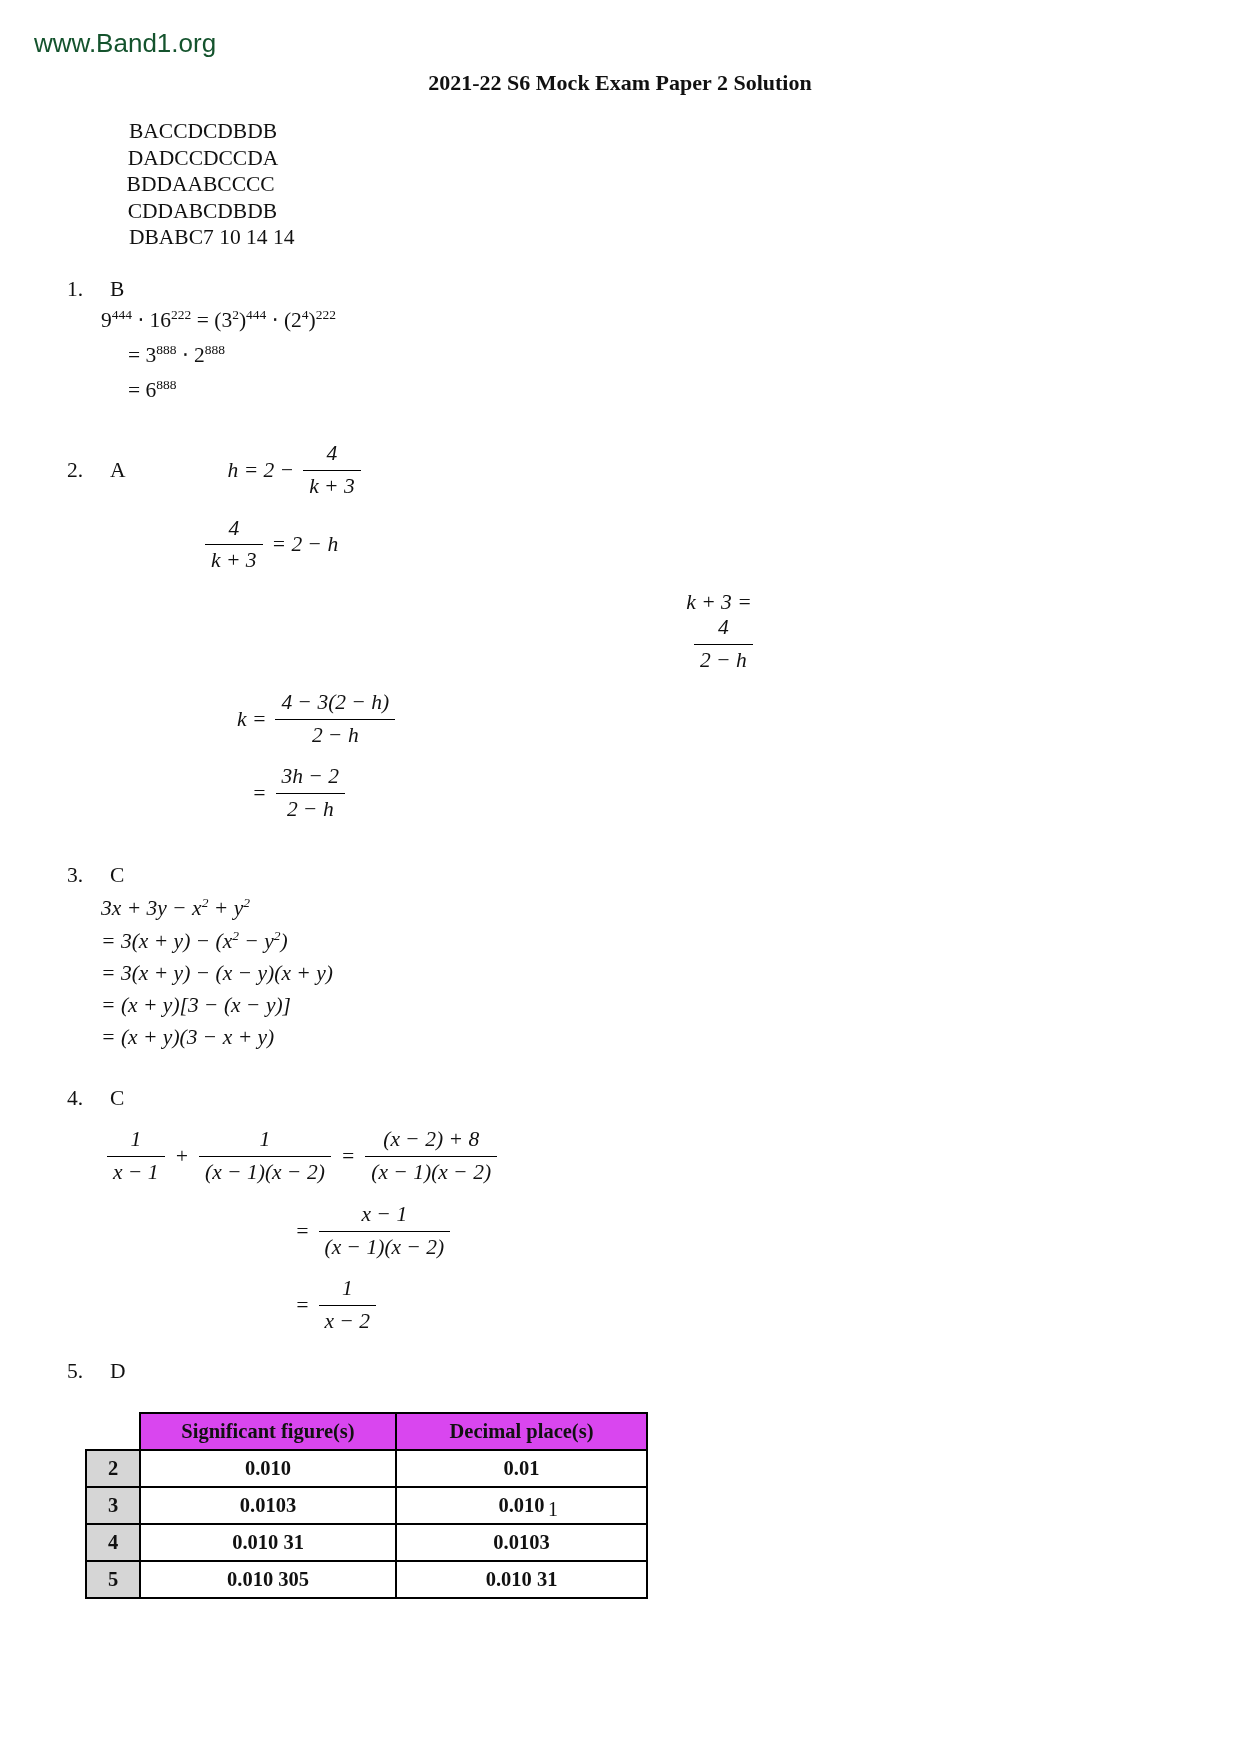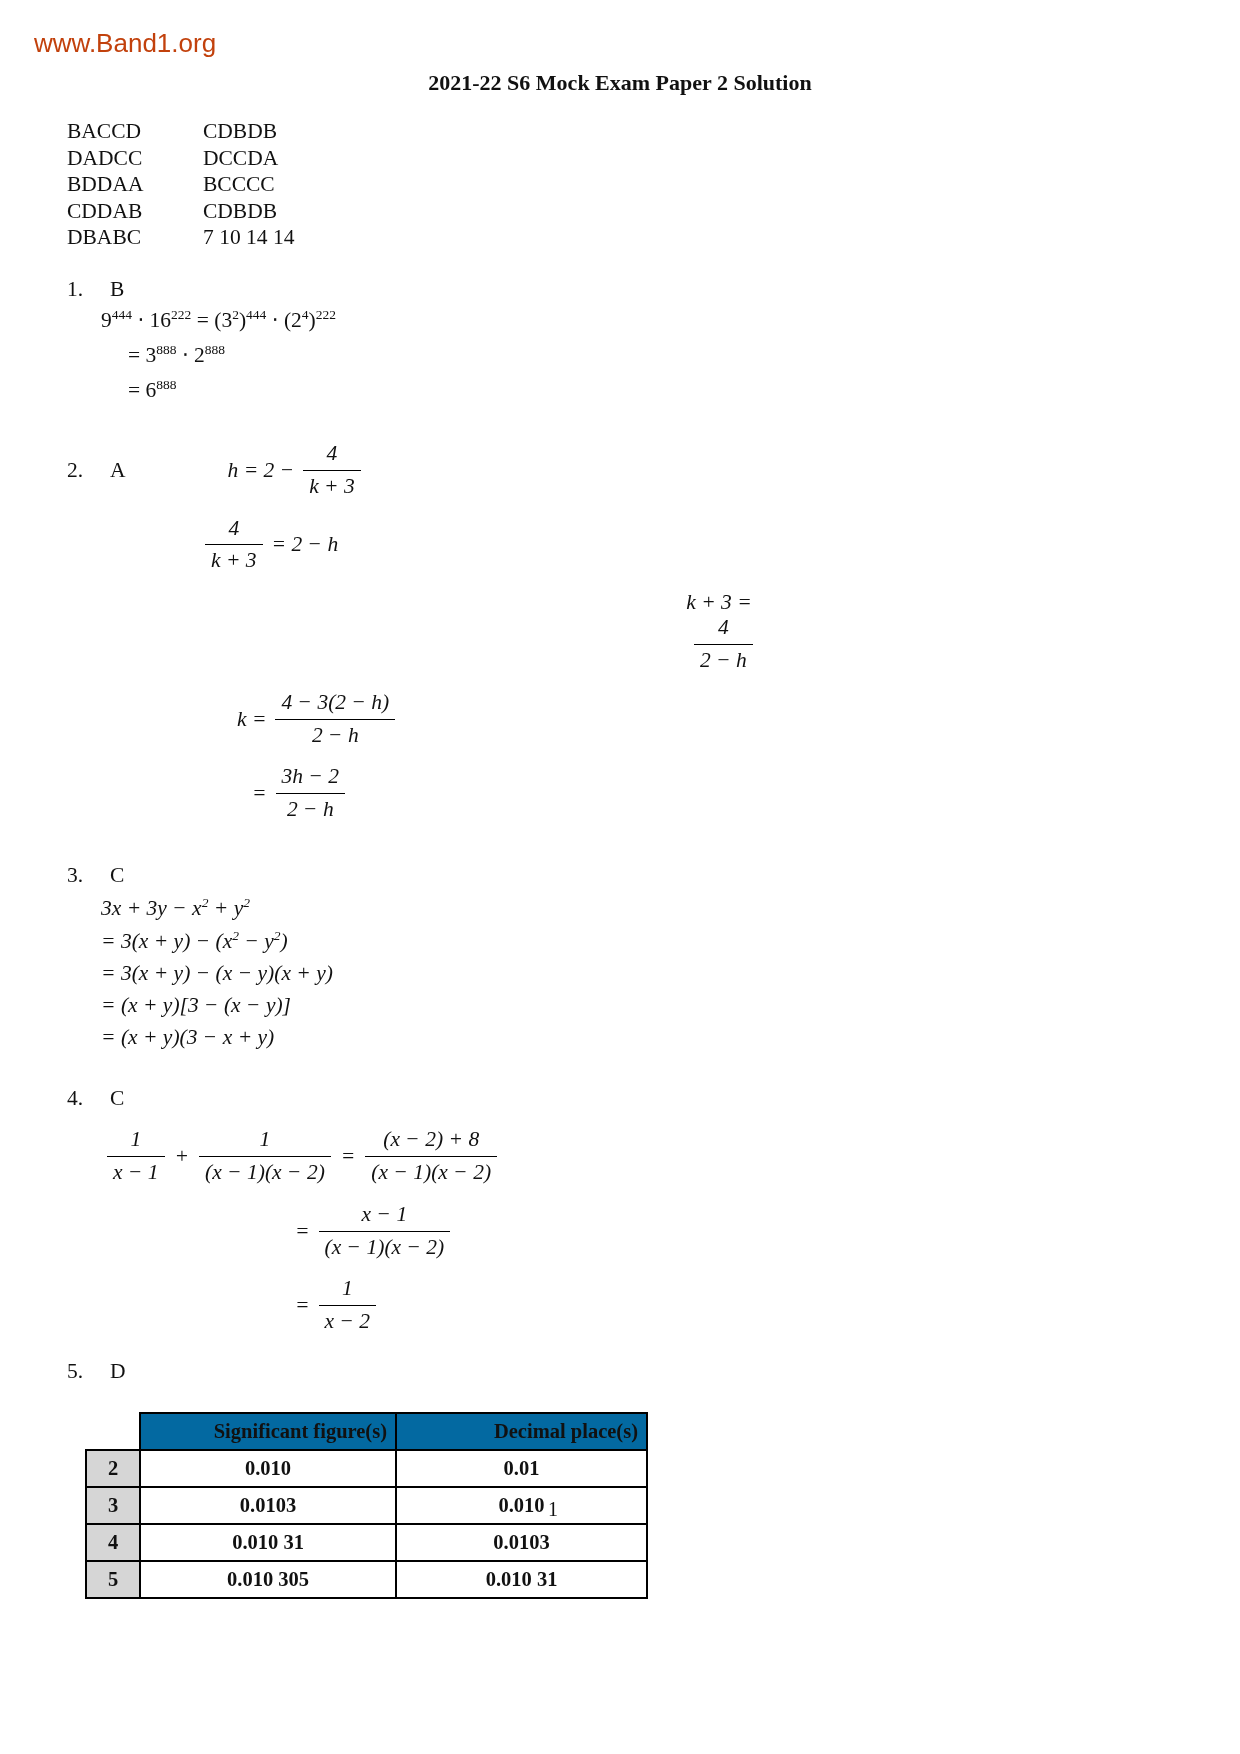--- a/index.html
+++ b/index.html
@@ -8,31 +8,31 @@
     width:1240px;
     height:1754px;
     background:#ffffff;
     color:#111;
     font-family:"Liberation Serif", serif;
     overflow:hidden;
   }
   .site {
     position:absolute; top:28px; left:34px;
     font-family:"Liberation Sans", sans-serif;
-    font-size:26px; color:#c2410c;
+    font-size:26px; color:#14532d;
   }
   .title {
     position:absolute; top:70px; left:0; width:100%;
     text-align:center; font-weight:bold; font-size:22px;
   }
   .content { padding:118px 0 0 67px; }
 
   
   .answer-key { font-size:21.5px; line-height:26.5px; }
-  .ak-c1 { display:inline-block; width:136px; }
+  .ak-c1 { display:inline-block; width:136px;text-align:right; }
 
   
   .q-head { font-size:21.5px; }
   .q-num { display:inline-block; width:43px; }
   .q1 { margin-top:26px; }
   .q2 { margin-top:38px; }
   .q3 { margin-top:40px; }
   .q4 { margin-top:36px; }
   .q5 { margin-top:24px; }
 
@@ -68,21 +68,21 @@
     margin:28px 0 0 18px;
     font-size:20.5px;
     font-weight:bold;
   }
   .q5-table th, .q5-table td {
     border:2px solid #000;
     text-align:center;
     height:35px;
     padding:0 8px;
   }
-  .q5-table th { background:#0369a1; font-weight:bold;text-align:right; }
+  .q5-table th { background:#d946ef; font-weight:bold; }
   .q5-table .col-sig { width:238px; }
   .q5-table .col-dec { width:233px; }
   .q5-table td.rlabel { background:#d6d6d6; width:36px; }
   .q5-table td.corner { border:none; background:transparent; }
 
   .page-num {
     position:absolute; top:1498px; left:548px;
     font-size:20px;
   }
 </style>

